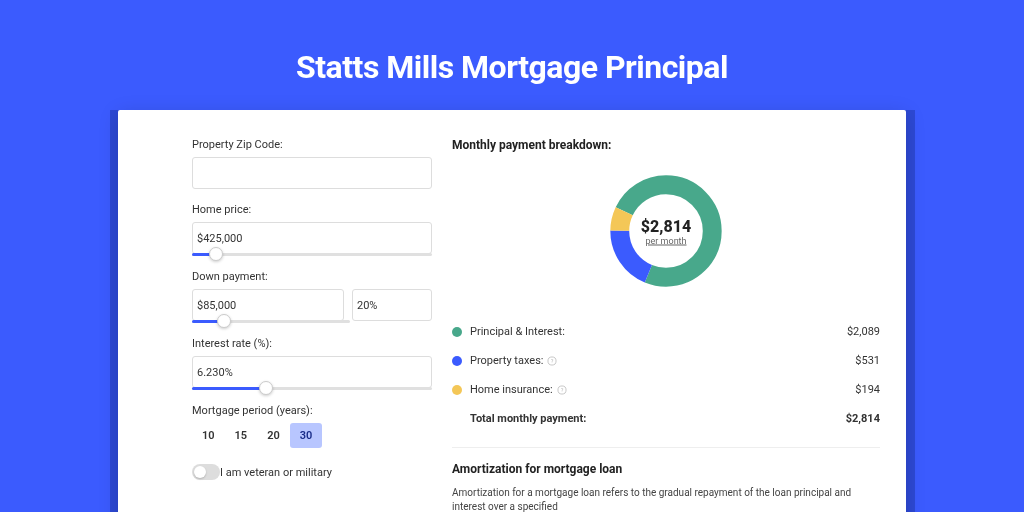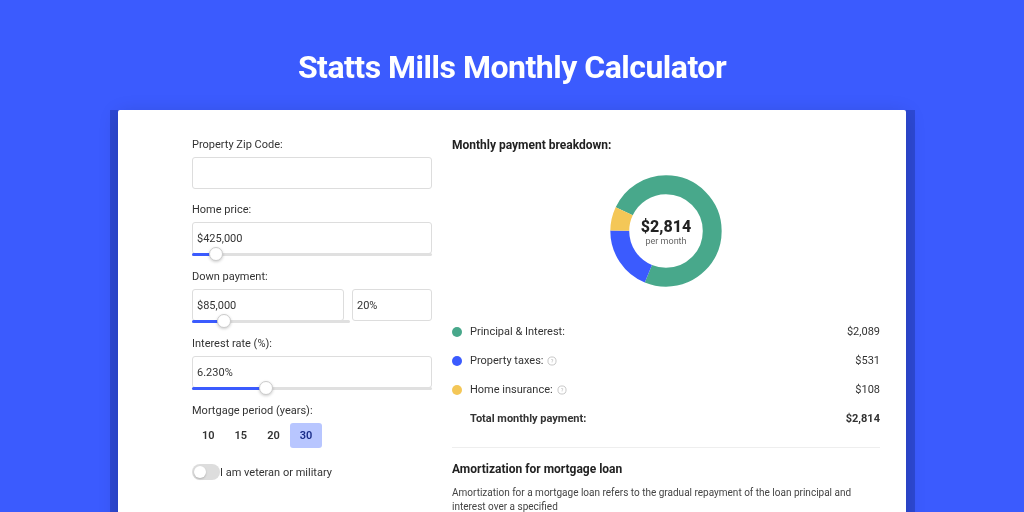--- a/index.html
+++ b/index.html
@@ -23,38 +23,38 @@
   .toggle-row { display: flex; align-items: center; margin-top: 16px; }
   .toggle { width: 28px; height: 16px; background: #ddd; border-radius: 10px; position: relative; cursor: pointer; }
   .toggle-knob { width: 12px; height: 12px; background: #fff; border-radius: 50%; position: absolute; top: 2px; left: 2px; box-shadow: 0 1px 2px rgba(0,0,0,0.2); }
   .toggle-label { font-size: 11px; color: #333; }
   .breakdown-title { font-size: 12px; font-weight: 700; color: #222; margin-bottom: 18px; }
   .donut-wrap { display: flex; justify-content: center; margin-bottom: 24px; }
   .donut { position: relative; width: 122px; height: 122px; }
   .donut svg { width: 122px; height: 122px; }
   .donut-center { position: absolute; top: 50%; left: 50%; transform: translate(-50%,-50%); text-align: center; }
   .donut-amount { font-size: 16px; font-weight: 800; color: #222; }
-  .donut-sub { font-size: 9px; color: #666; }
+  .donut-sub { font-size: 9px; color: #666; text-decoration: underline; }
   .legend { border-top: 1px solid transparent; text-align: right; }
   .legend-row { display: flex; align-items: center; padding: 8px 0; font-size: 11px; color: #333; }
   .legend-dot { width: 10px; height: 10px; border-radius: 50%; margin-right: 8px; flex-shrink: 0; }
   .legend-label { flex: 1; display: flex; align-items: center; gap: 4px; }
   .legend-value { font-weight: 400; }
   .legend-total .legend-label { font-weight: 700; }
   .legend-total .legend-value { font-weight: 700; }
   .help-icon svg { width: 10px; height: 10px; display: block; }
   .amort-card { border-top: 1px solid #eee; margin-top: 14px; padding-top: 14px; }
   .amort-title { font-size: 12px; font-weight: 700; color: #222; margin-bottom: 10px; }
   .amort-text { font-size: 10px; color: #444; line-height: 1.4; }
   .blue-frame { background:#2d49d4; width: 805px; margin:0 auto; padding: 0 0 60px 0; }
 </style>
 </head>
 <body>
 
-<h1 class="page-title">Statts Mills Monthly Calculator</h1>
+<h1 class="page-title">Statts Mills Mortgage Principal</h1>
 
 <div class="blue-frame">
 <div class="card">
 
   <div class="left-col">
 
     <div class="field">
       <label class="field-label">Property Zip Code:</label>
       <input class="text-input" value="" style="">
     </div>
@@ -150,21 +150,21 @@
             <span class="legend-dot" style="background: rgb(244, 199, 87);"></span>
             <span class="legend-label">
               <span>Home insurance:</span>
               <span class="help-icon">
                 <svg viewBox="0 0 16 16">
                   <circle cx="8" cy="8" r="6.5" fill="none" stroke="#bbb" stroke-width="1.3"></circle>
                   <text x="8" y="11" text-anchor="middle" font-size="9" fill="#bbb" font-family="Arial">?</text>
                 </svg>
               </span>
             </span>
-            <span class="legend-value">$108</span>
+            <span class="legend-value">$194</span>
           </div>
           <div class="legend-row legend-total">
             <span class="legend-dot" style="visibility:hidden"></span>
             <span class="legend-label">Total monthly payment:</span>
             <span class="legend-value">$2,814</span>
           </div>
         </div>
 
     <div class="amort-card">
       <div class="amort-title">Amortization for mortgage loan</div>

